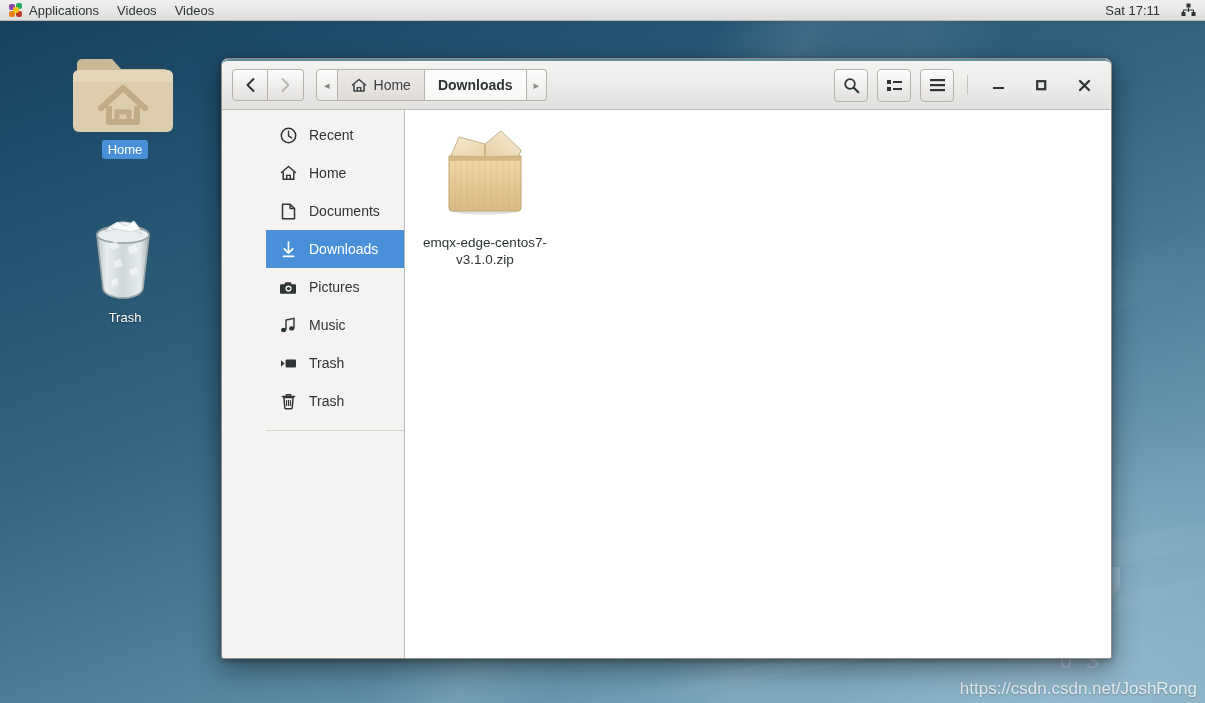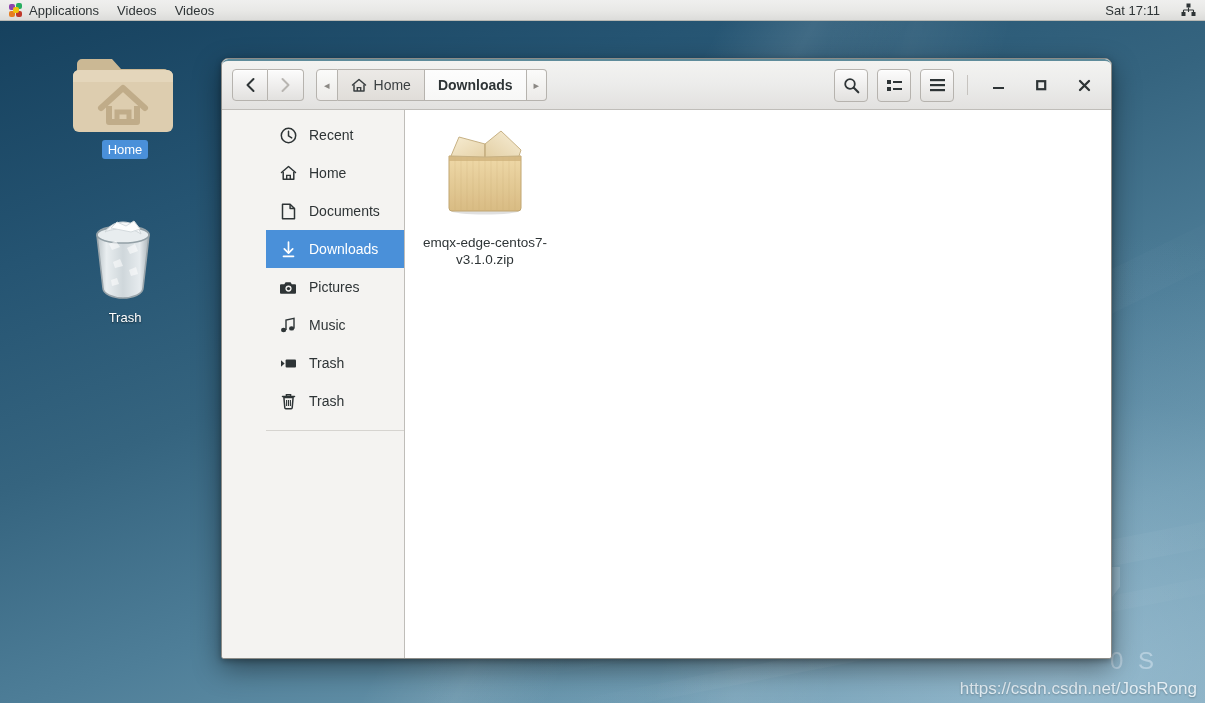--- a/index.html
+++ b/index.html
@@ -30,25 +30,25 @@
     background: linear-gradient(90deg, rgba(255,255,255,0) 0%, rgba(255,255,255,0.10) 50%, rgba(255,255,255,0) 100%);
     transform: rotate(-11deg);
     pointer-events: none;
   }
   #desktop .s1 { left: 520px; top: 560px; width: 760px; height: 26px; }
   #desktop .s2 { left: 560px; top: 612px; width: 720px; height: 16px; opacity: .75; }
   #desktop .s3 { left: 700px; top: 300px; width: 620px; height: 40px; opacity: .35; transform: rotate(-26deg); }
 
   .wall-logo-text {
     position: absolute;
-    left: 1110px; top: 626px;
+    left: 1060px; top: 626px;
     font-size: 24px;
     letter-spacing: 4px;
     color: rgba(230,240,248,0.45);
-    font-family: Liberation Sans, sans-serif;
+    font-family: Liberation Serif, serif;
     white-space: nowrap;
   }
   .wall-logo-mark {
     position: absolute;
     left: 1098px; top: 546px;
     width: 22px; height: 34px;
     background: rgba(225,238,248,0.22);
     clip-path: polygon(0 0, 100% 0, 100% 58%, 50% 100%, 0 58%);
   }
 

